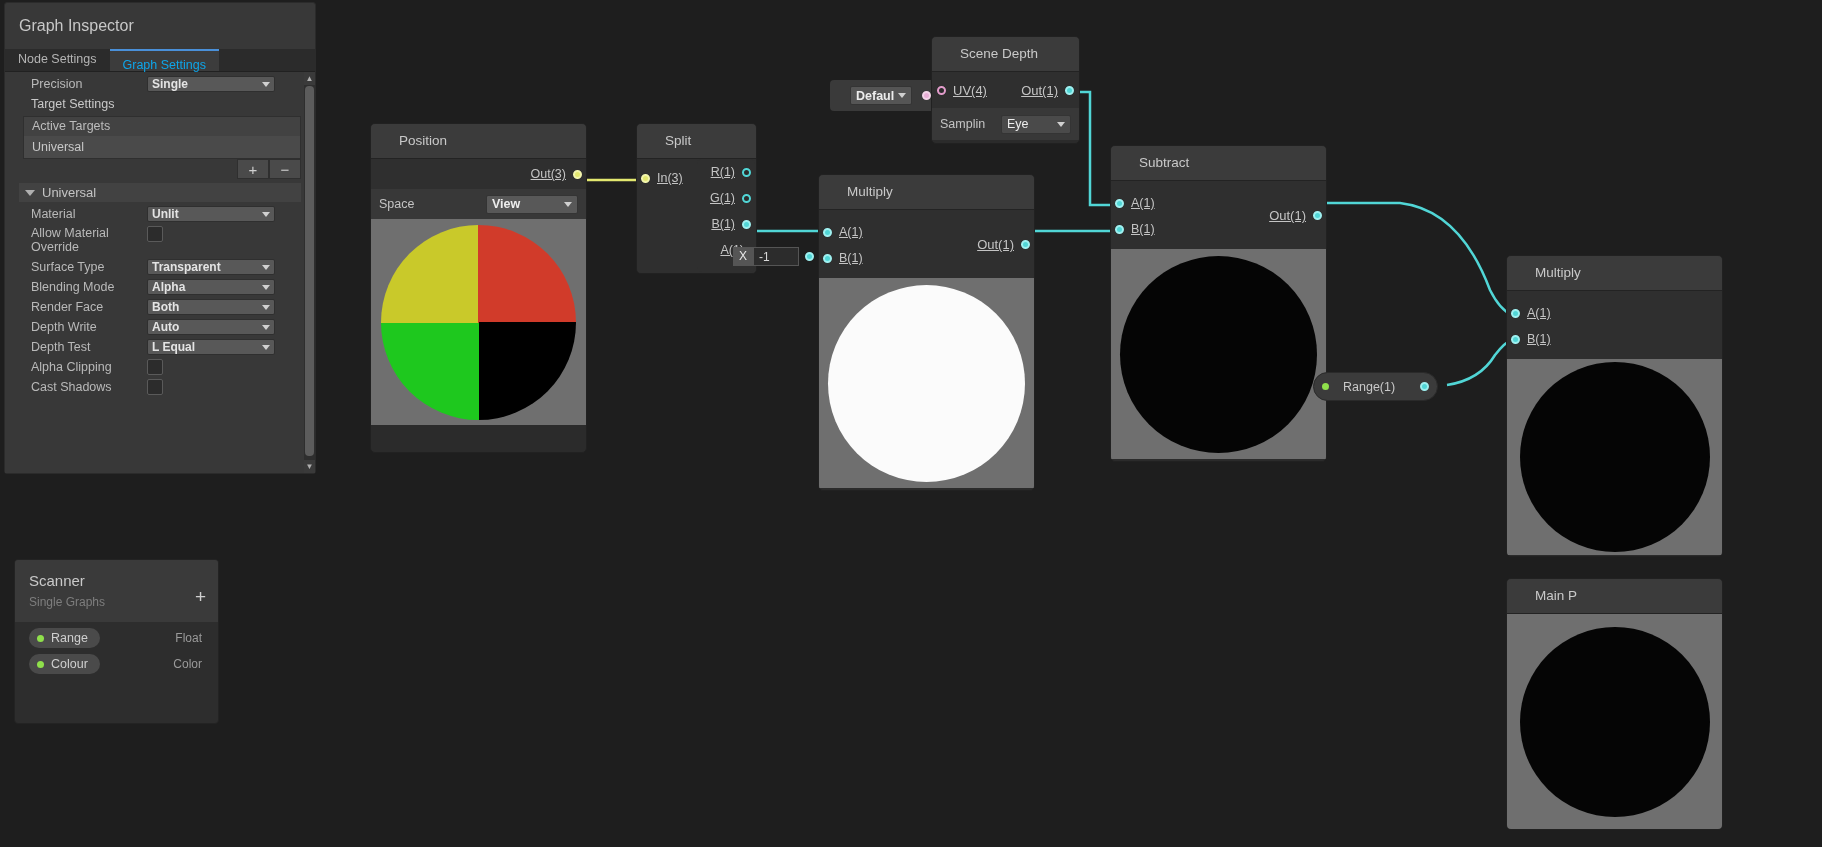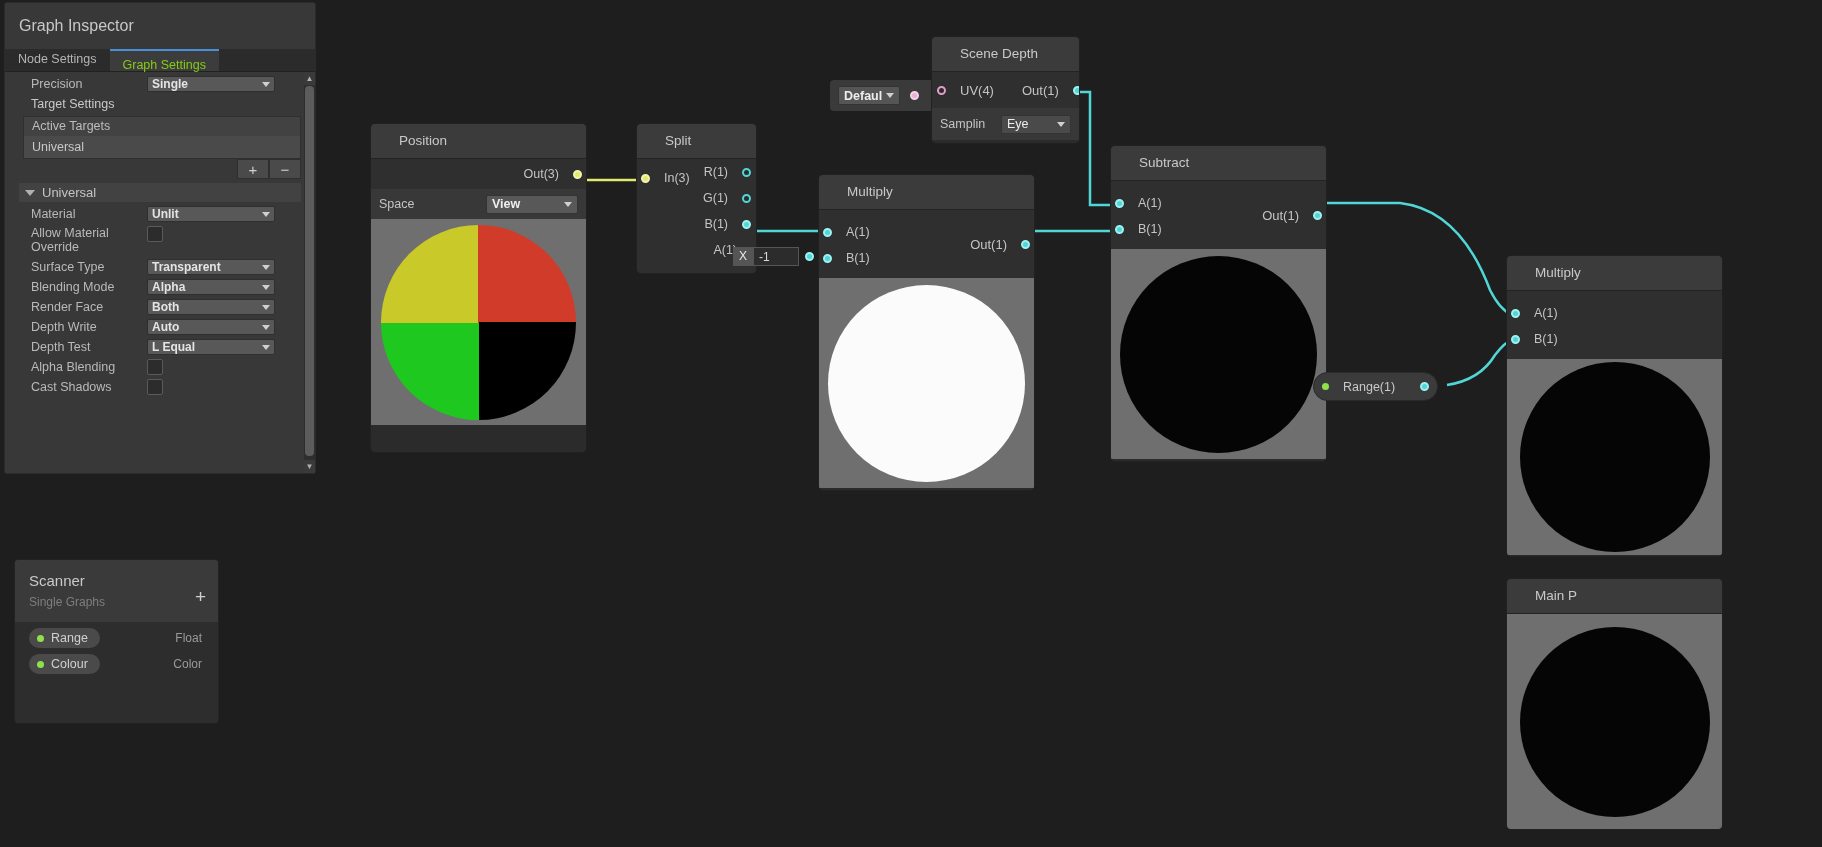--- a/index.html
+++ b/index.html
@@ -5,21 +5,21 @@
   html,body{margin:0;padding:0;background:#1e1e1e;}
   body{width:1822px;height:847px;position:relative;overflow:hidden;
        font-family:"Liberation Sans",sans-serif;color:#c4c4c4;font-size:13px;}
 
   
   #inspector{position:absolute;left:4px;top:2px;width:310px;height:470px;
     background:#383838;border:1px solid #2b2b2b;border-radius:3px;display:flex;flex-direction:column;}
   #inspector .insp-title{padding:14px 0 0 14px;font-size:16px;color:#c8c8c8;height:46px;box-sizing:border-box;}
   .tabbar{display:flex;height:22px;background:#2b2b2b;border-bottom:1px solid #212121;position:relative;}
   .tab{padding:3px 13px 0 13px;font-size:12.5px;color:#b4b4b4;background:#2b2b2b;cursor:pointer;}
-  .tab.active{background:#3c3c3c;color:#84cc16;border-top:2px solid #4a90d9;padding-top:7px;}
+  .tab.active{background:#3c3c3c;color:#0ea5e9;border-top:2px solid #4a90d9;padding-top:7px;}
   .insp-body{flex:1;background:#383838;position:relative;overflow:hidden;padding-top:2px;}
   .row{display:flex;align-items:center;height:20px;padding-left:26px;}
   .row.tall{height:31px;align-items:flex-start;padding-top:2px;}
   .rlabel{width:116px;font-size:12.5px;color:#b9b9b9;line-height:14px;}
   .rlabel.bold{font-weight:normal;color:#c9c9c9;width:auto;padding-left:0;}
   .dd{width:128px;height:16px;background:#585858;border:1px solid #2f2f2f;border-radius:2px;
       display:flex;align-items:center;justify-content:space-between;padding:0 4px;box-sizing:border-box;
       font-size:12px;color:#e4e4e4;font-weight:bold;cursor:pointer;}
   .caret{width:0;height:0;border-left:4px solid transparent;border-right:4px solid transparent;border-top:5px solid #d0d0d0;}
   .chk{width:14px;height:14px;background:#2c2c2c;border:1px solid #5a5a5a;border-radius:2px;cursor:pointer;}
@@ -58,34 +58,34 @@
   .prow{display:flex;align-items:center;height:26px;font-size:12.5px;color:#c4c4c4;}
   .prow.out{justify-content:flex-end;padding-right:4px;}
   .prow.in{padding-left:4px;}
   .port{width:9px;height:9px;border-radius:50%;box-sizing:border-box;flex:none;cursor:pointer;}
   .port.cy{border:2px solid #51d6d6;background:#2b2b2b;}
   .port.cy.f{background:#51d6d6;border-color:#9ff0f0;}
   .port.yl{border:2px solid #cfd463;background:#2b2b2b;}
   .port.yl.f{background:#e3e86f;border-color:#f2f5ad;}
   .port.pk{border:2px solid #e29ccb;background:#2b2b2b;}
   .port.pk.f{background:#e8aed6;border-color:#f3d4e8;}
-  .plabel{padding:0 14px;}
+  .plabel{padding:0 7px;text-decoration:underline;}
   .preview{background:#6f6f6f;}
   .prev-circle{width:100%;height:100%;border-radius:50%;}
   .node-dd{height:19px;background:#585858;border:1px solid #343434;border-radius:2px;display:flex;
       align-items:center;justify-content:space-between;padding:0 5px;box-sizing:border-box;
       font-size:12.5px;color:#ededed;font-weight:bold;cursor:pointer;}
   .mini-field{display:flex;align-items:center;}
   .mini-x{width:20px;height:19px;background:#555;color:#e8e8e8;font-size:12px;text-align:center;line-height:19px;}
   .mini-val{width:46px;height:19px;background:#2c2c2c;border:1px solid #555;color:#d8d8d8;font-size:12px;
       line-height:19px;padding-left:5px;box-sizing:border-box;cursor:text;}
 
   .uvdd{position:absolute;background:#3a3a3a;border-radius:4px;display:flex;align-items:center;
       padding:4px 8px;gap:10px;}
-  .uvdd .node-dd{width:62px;background:#555;}
+  .uvdd .node-dd{width:62px;background:#555;margin-left:12px;}
 
   .rangepill{position:absolute;display:flex;align-items:center;background:#3b3b3b;border:1px solid #2a2a2a;
       border-radius:15px;height:27px;padding:0 8px;gap:7px;}
   .rangepill span{font-size:12.5px;color:#c9c9c9;}
 
   svg.wires{position:absolute;left:0;top:0;width:1822px;height:847px;pointer-events:none;}
 </style>
 </head>
 <body>
 
@@ -170,21 +170,21 @@
 
     <div class="row">
       <div class="rlabel">Depth Test</div>
       <div class="dd">
         <span>L Equal</span>
         <i class="caret"></i>
       </div>
     </div>
 
     <div class="row">
-      <div class="rlabel">Alpha Blending</div>
+      <div class="rlabel">Alpha Clipping</div>
       <div class="chk"></div>
     </div>
 
     <div class="row">
       <div class="rlabel">Cast Shadows</div>
       <div class="chk"></div>
     </div>
 
 
     <div class="scrolltrack">

